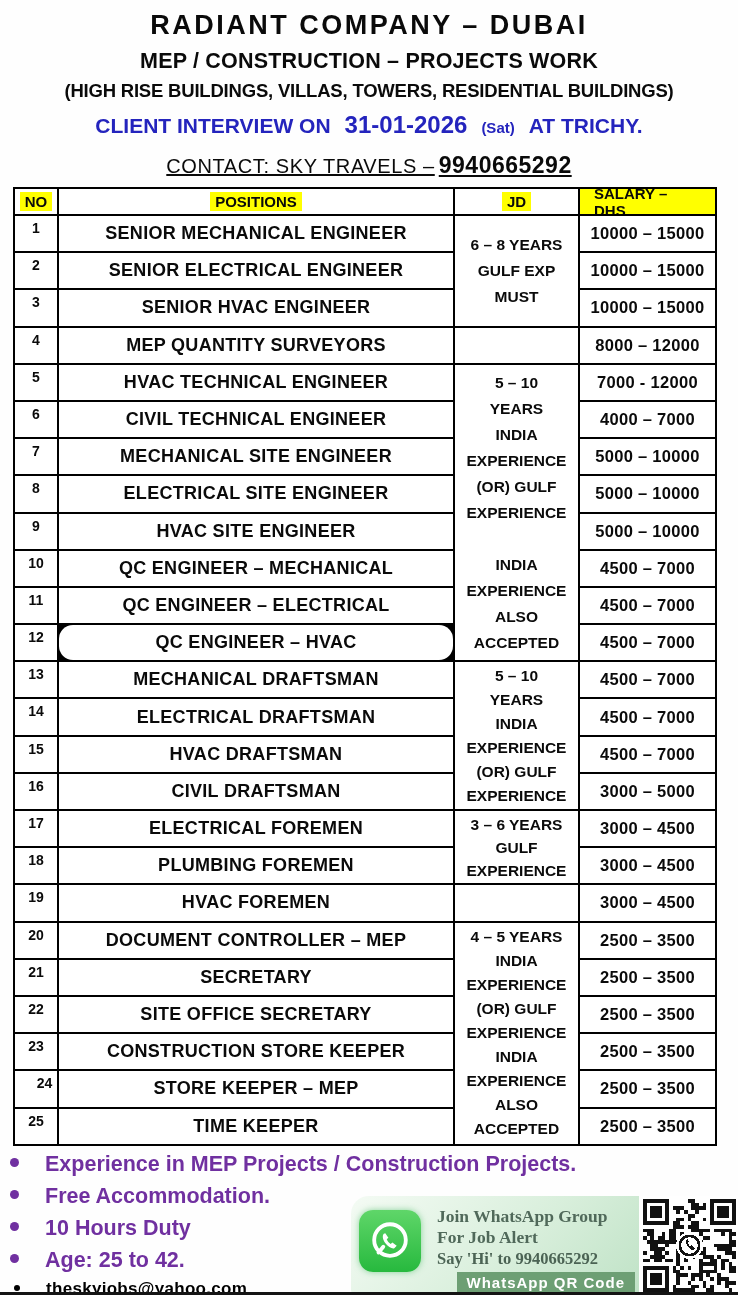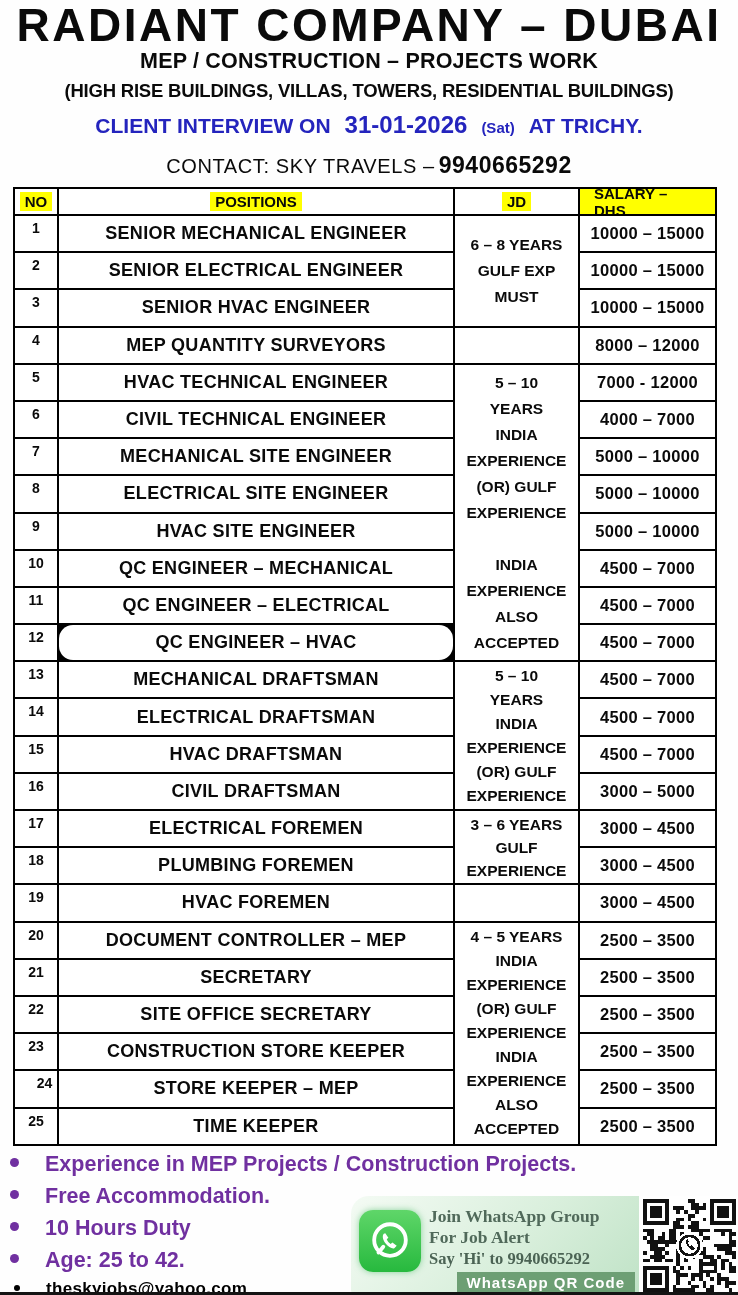--- a/index.html
+++ b/index.html
@@ -9,31 +9,31 @@
     width:738px; height:1295px;
     margin:0 auto;
     background:#fefefe;
     font-family:"Liberation Sans","DejaVu Sans",sans-serif;
     color:#0a0a0a;
     overflow:hidden;
   }
 
   
   .hdr { text-align:center; padding-top:6px; }
-  .title { font-size:46px; font-weight:bold; letter-spacing:2.5px; line-height:38px; }
+  .title { font-size:27px; font-weight:bold; letter-spacing:2.5px; line-height:38px; }
   .subtitle { font-size:21.5px; font-weight:bold; letter-spacing:0.2px; line-height:30px; margin-top:2px; }
   .scope { font-size:18.5px; font-weight:bold; letter-spacing:-0.2px; line-height:26px; margin-top:2px; }
   .interview {
     display:flex; justify-content:center; align-items:baseline; gap:14px;
     font-weight:bold; margin-top:7px; line-height:28px;
   }
   .interview .seg { font-size:21px; }
   .interview .date { font-size:24px; }
   .interview .day { font-size:15px; }
-  .contact { display:flex; justify-content:center; align-items:baseline; gap:4px; margin-top:8px; line-height:30px; }
+  .contact { display:flex; justify-content:center; align-items:baseline; gap:4px; margin-top:8px; line-height:30px;text-decoration:underline; }
   .contact .lbl { font-size:20px; letter-spacing:0.6px; }
   .contact .phone { font-size:23px; font-weight:bold; letter-spacing:0.5px; }
 
   
   .jobs-table {
     margin:6px 0 0 13px;
     width:704px;
     display:grid;
     grid-template-columns:42px 394px 123px 1fr;
     grid-template-rows:25px repeat(25, 35.2px);
@@ -63,21 +63,21 @@
   .benefits li .dot { width:9px; height:9px; border-radius:50%; background:#7030a0; flex:0 0 9px; position:relative; top:-4px; }
   .benefits li.plain { color:#000; font-weight:bold; font-size:17px; line-height:25px; letter-spacing:0.3px; }
   .benefits li.plain .dot { width:6px; height:6px; flex:0 0 6px; background:#000; top:-3px; margin-left:4px; }
 
   .wa-wrap { position:absolute; right:0; bottom:2px; display:flex; align-items:flex-end; }
   .wa-panel {
     position:relative;
     width:288px; height:100px;
     background:linear-gradient(135deg,#f4fbf4 0%,#d9efdc 55%,#bfe2c6 100%);
     border-top-left-radius:18px; border-bottom-left-radius:6px;
-    display:flex; align-items:flex-start; padding:10px 21px 0 8px; gap:8px;
+    display:flex; align-items:flex-start; padding:10px 21px 0 8px; gap:16px;
   }
   .wa-icon {
     width:62px; height:62px; margin-top:4px;
     border-radius:14px;
     background:linear-gradient(180deg,#5fd669 0%,#27b93e 100%);
     display:flex; align-items:center; justify-content:center;
     box-shadow:0 0 6px rgba(60,180,90,.55);
   }
   .wa-text { font-family:"Liberation Serif","DejaVu Serif",serif; font-weight:bold; color:#50695a; }
   .wa-text .l1 { font-size:17.5px; line-height:21px; }

